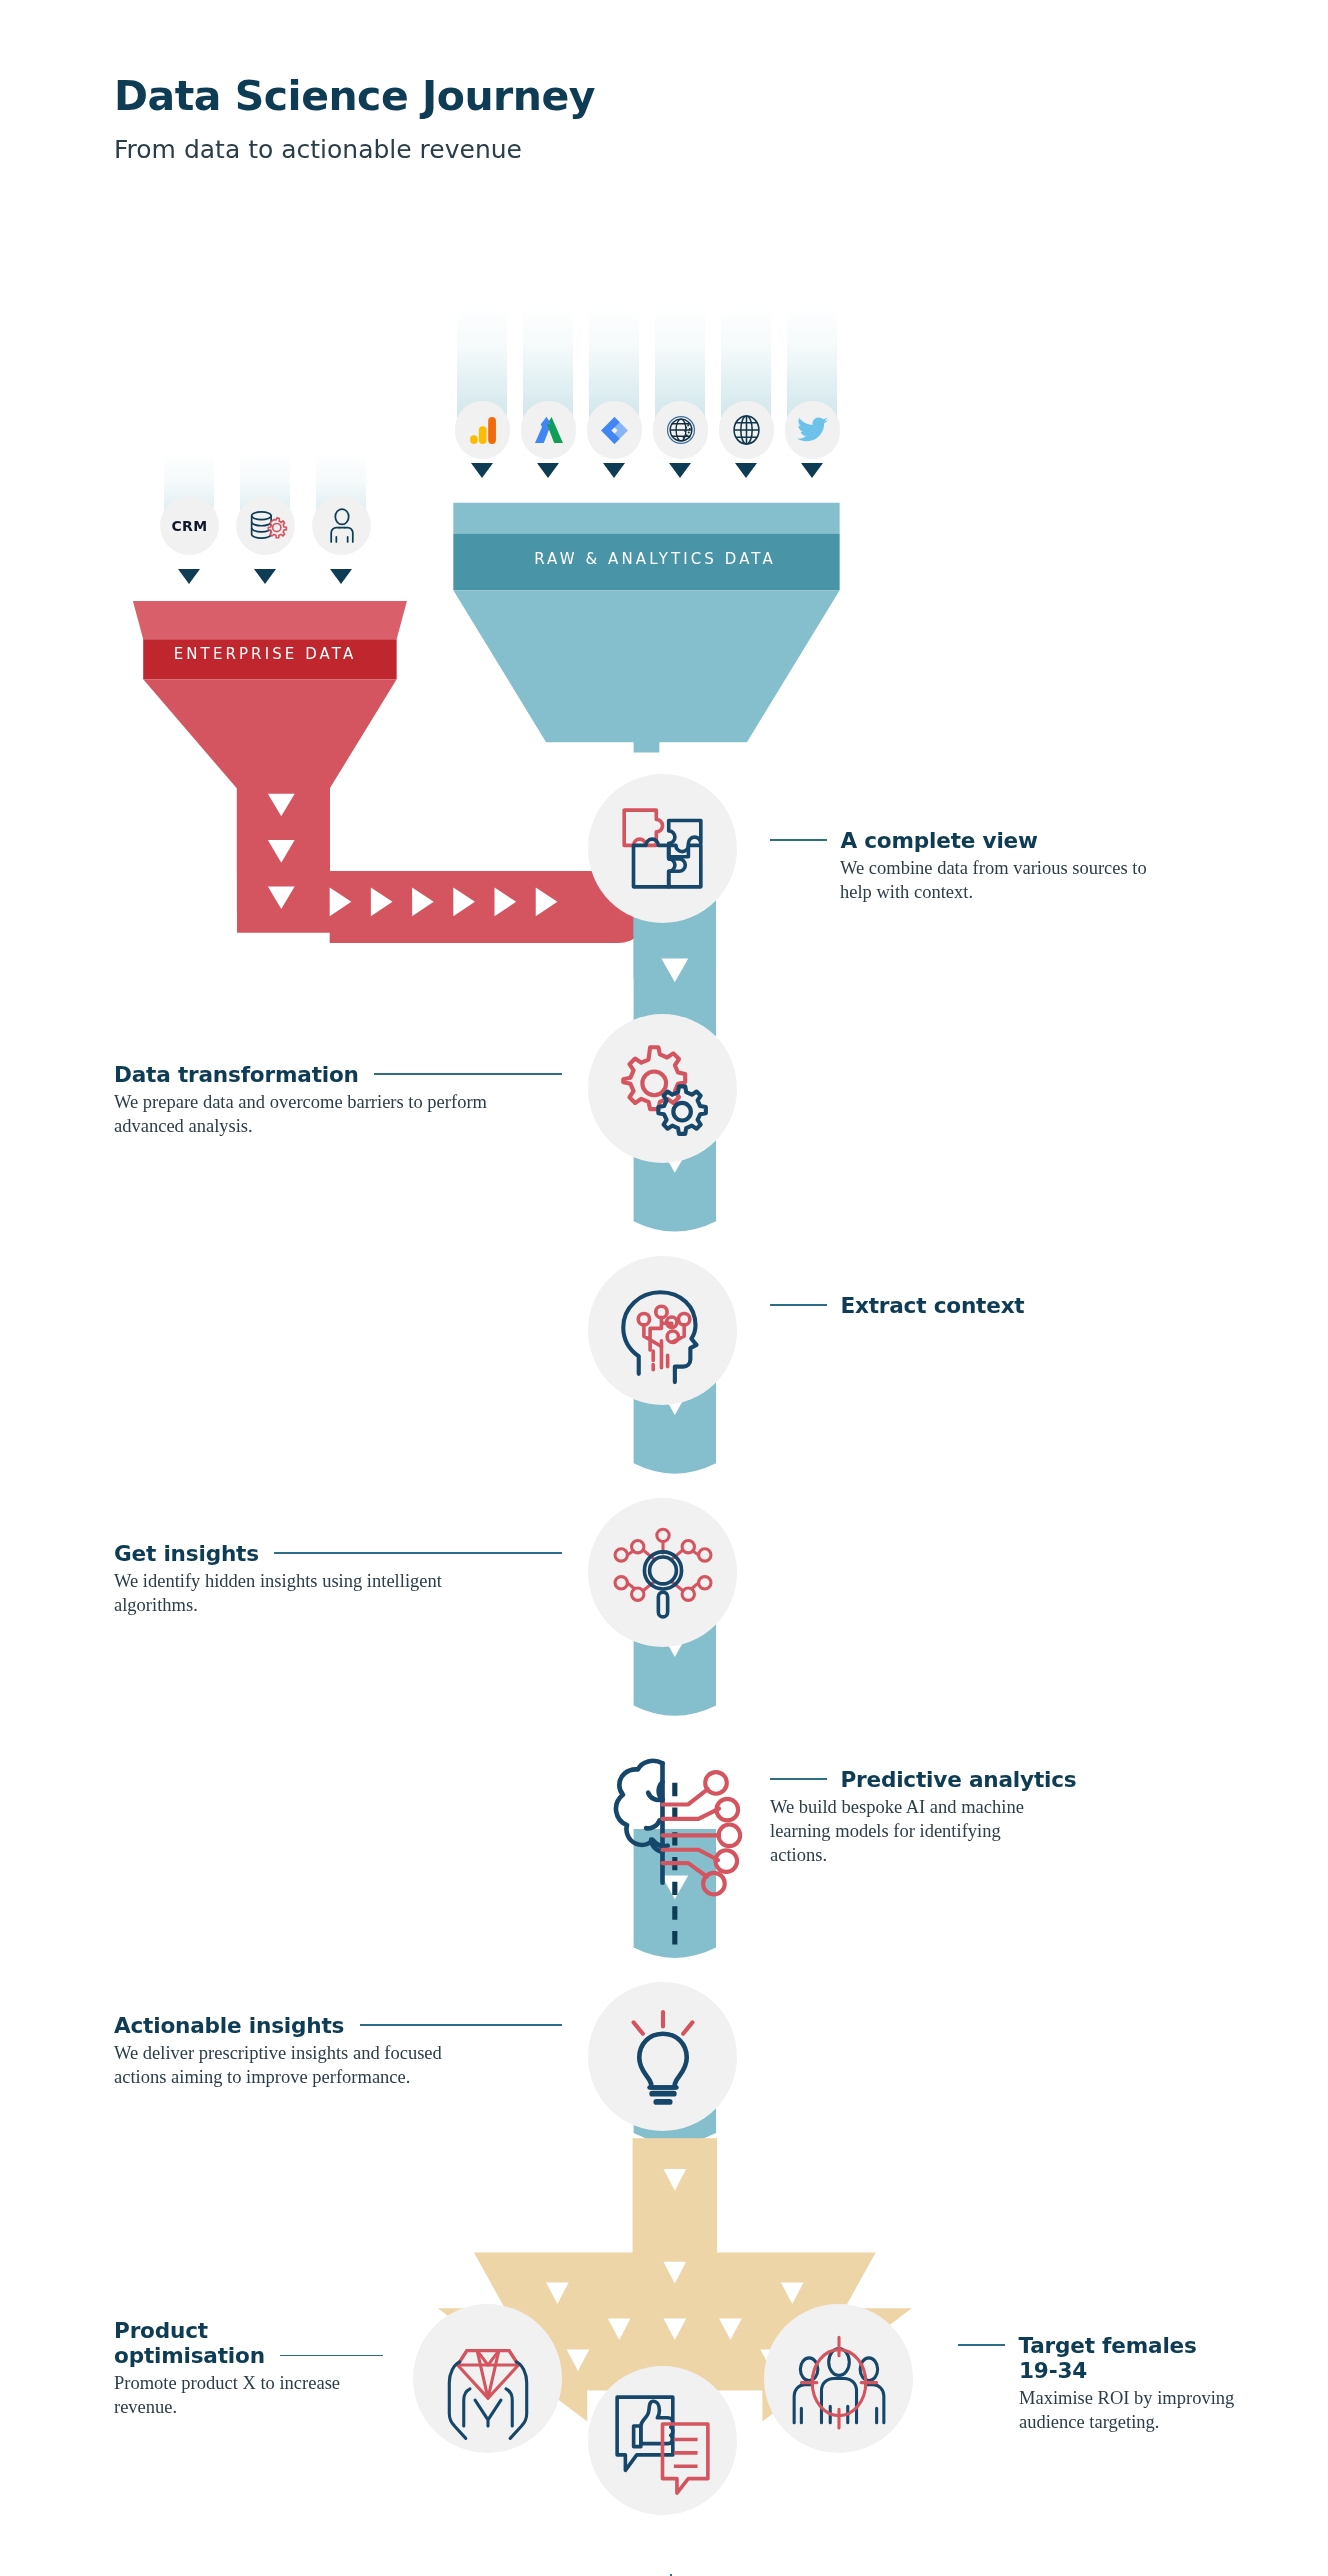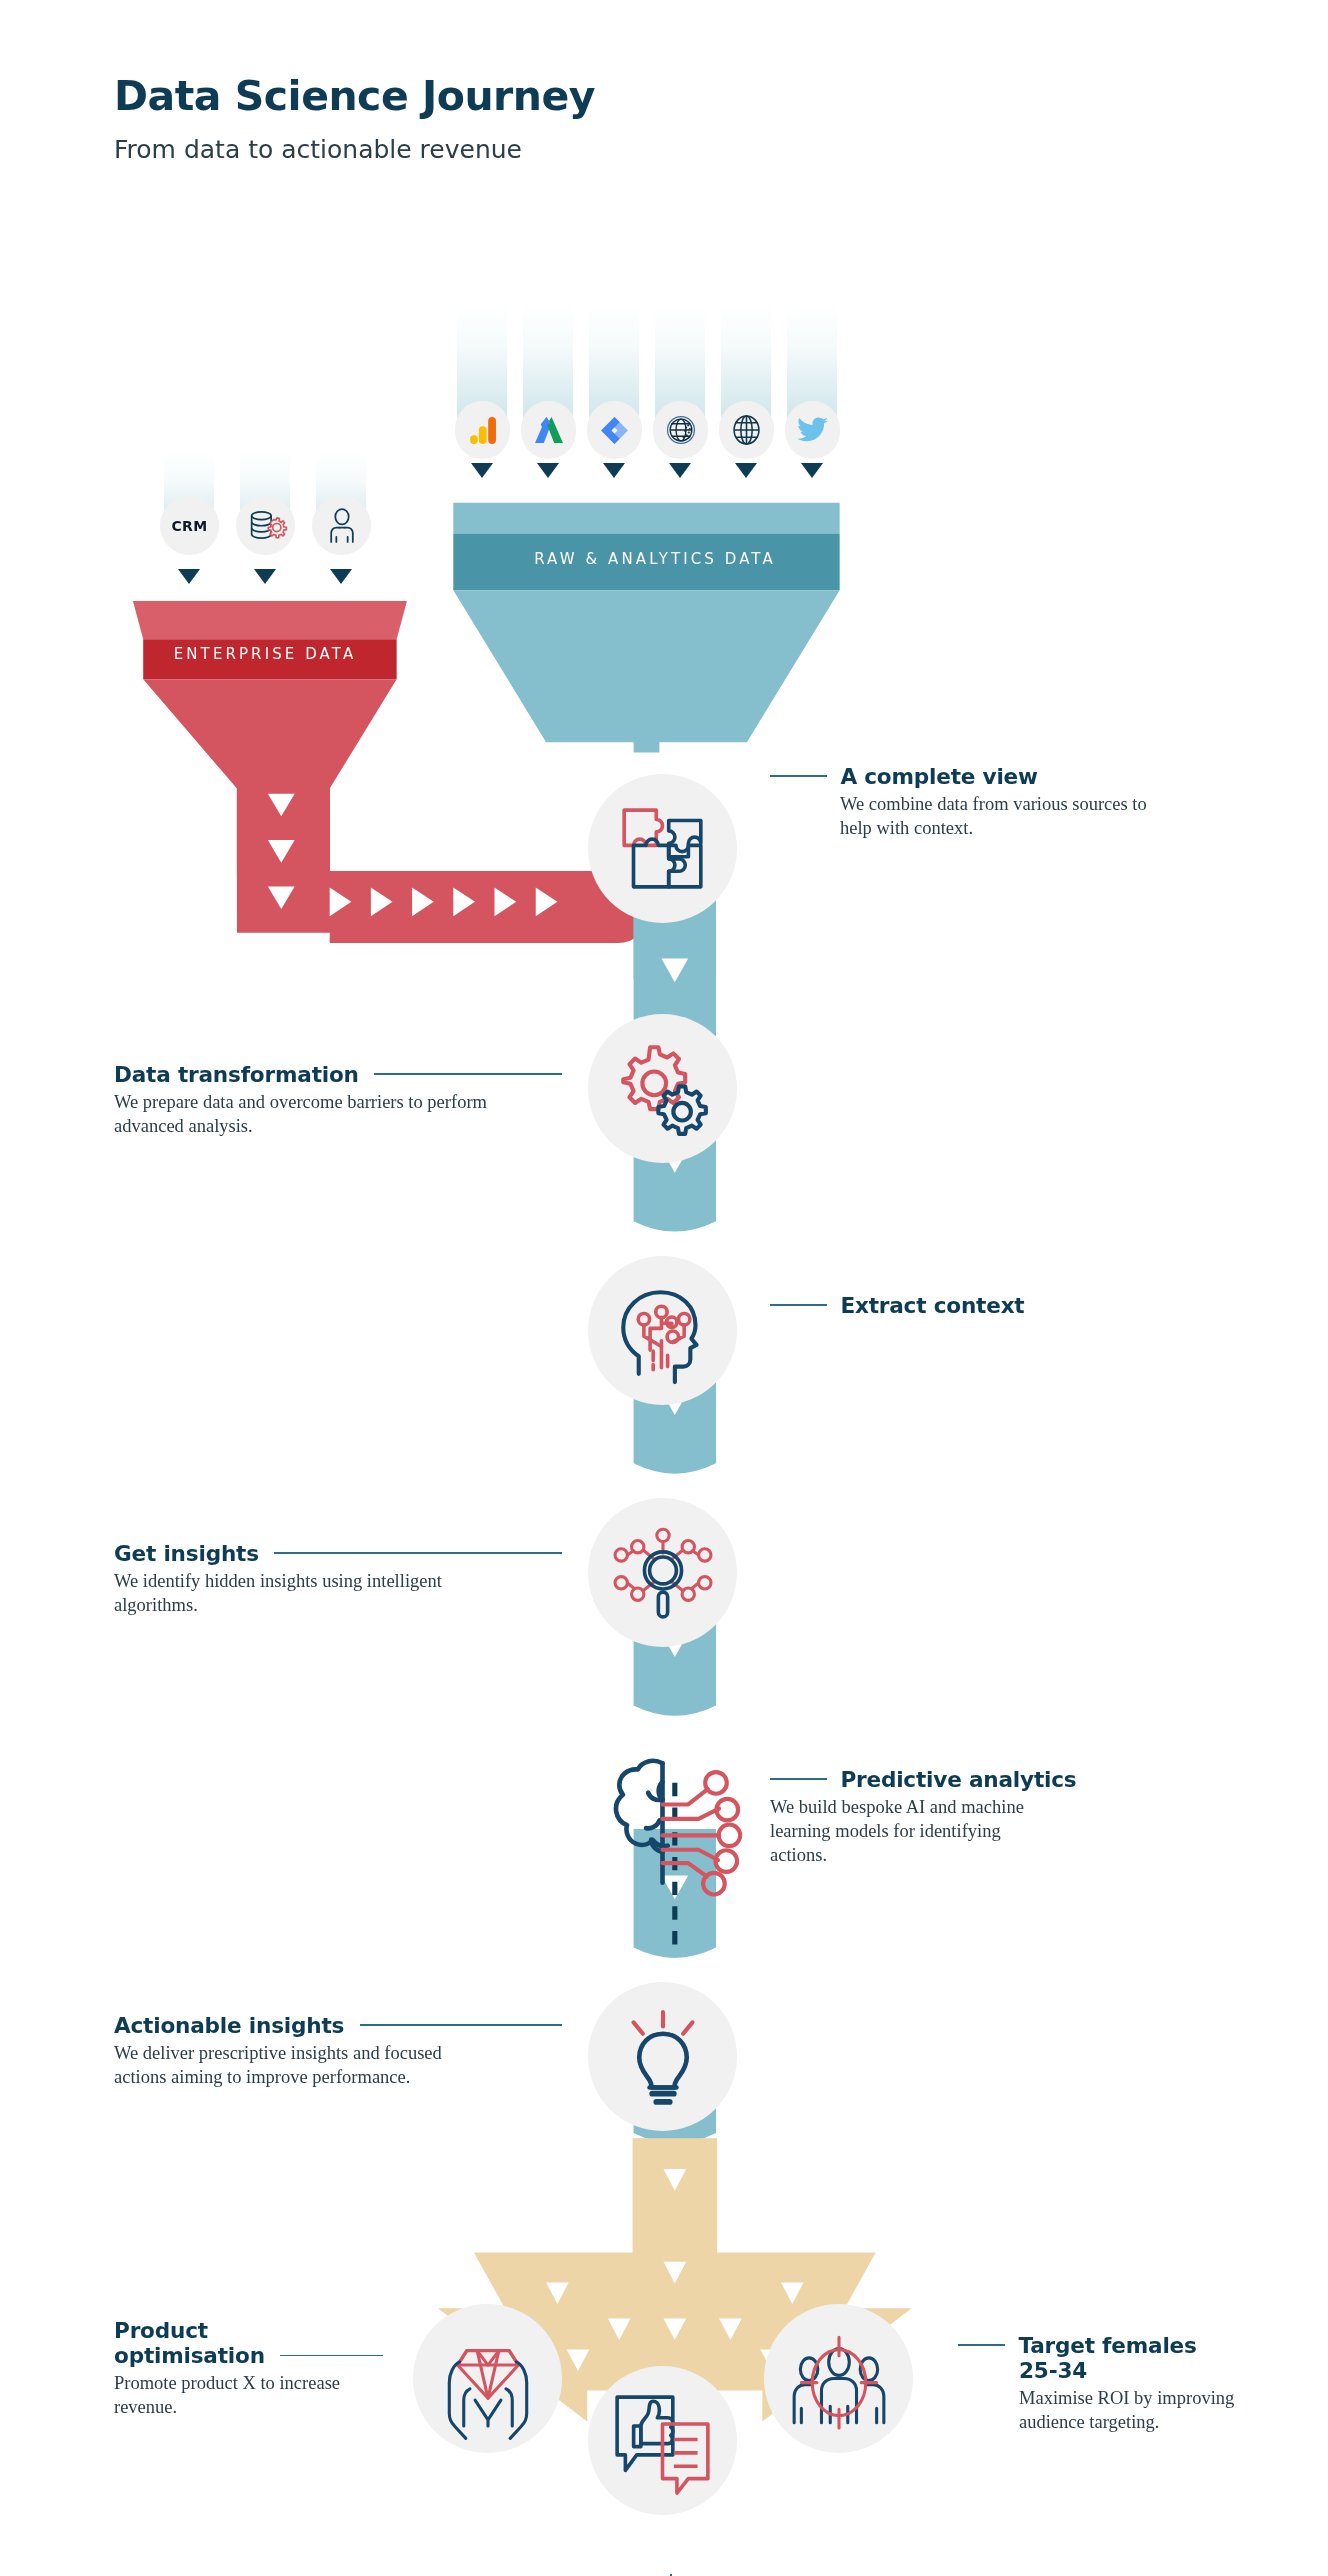--- a/index.html
+++ b/index.html
@@ -460,21 +460,21 @@
         <path d="M184 180v-52c0-12-9-22-21-22h-14"></path>
         <path d="M170 152v28"></path>
       </g>
       <g stroke="#d4555f" stroke-width="6">
         <ellipse cx="97" cy="102" rx="52" ry="64"></ellipse>
         <path d="M97 14v36M97 154v36M24 102h30M140 102h30"></path>
       </g>
     </svg>
   </div>
 
-  <div class="callout" style="left:770px; top:764px; width:350px;">
+  <div class="callout" style="left:770px; top:828px; width:350px;">
     <div class="row">
       <span class="rule" style="width:57px; margin-right:13.4px; position:relative; top:-7.2px;"></span>
       <span class="c-title">A complete view</span>
     </div>
     <div class="c-body" style="margin-left:70px; width:319px;">We combine data from various sources to help with context.</div>
   </div>
 
   <div class="callout" style="left:114px; top:1062px; width:448px;">
     <div class="row">
       <span class="c-title">Data transformation</span>
@@ -521,21 +521,21 @@
       <span class="rule" style="width:103px; margin-left:15.5px; position:relative; top:-7.2px;"></span>
     </div>
     <div class="c-body" style="width:227px;">Promote product X to increase revenue.</div>
   </div>
 
   <div class="callout" style="left:958px; top:2333px; width:330px;">
     <div class="row">
       <span class="rule" style="width:47px; margin-right:13.4px; position:relative; top:-7.2px;"></span>
       <span class="c-title">Target females</span>
     </div>
-    <div class="c-title" style="margin-left:61px;">25-34</div>
+    <div class="c-title" style="margin-left:61px;">19-34</div>
     <div class="c-body" style="margin-left:61px; width:216px;">Maximise ROI by improving audience targeting.</div>
   </div>
 
   <div class="rule-v" style="left:670px; top:2574px; height:78px;"></div>
   <div class="callout" style="left:697px; top:2566px; width:319px;">
     
     
   </div>
 
 </div>

